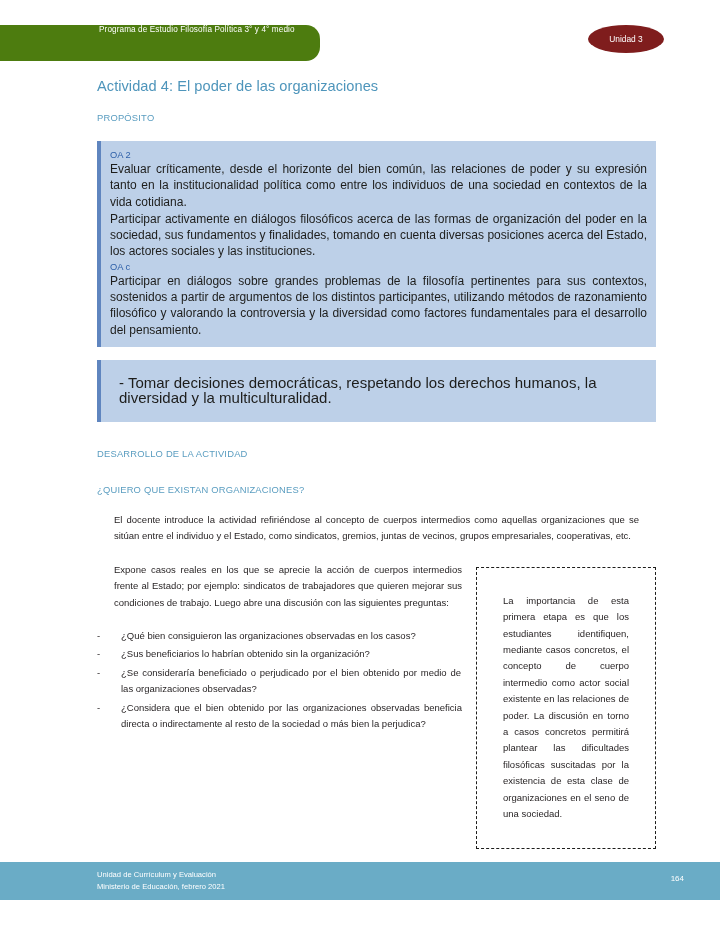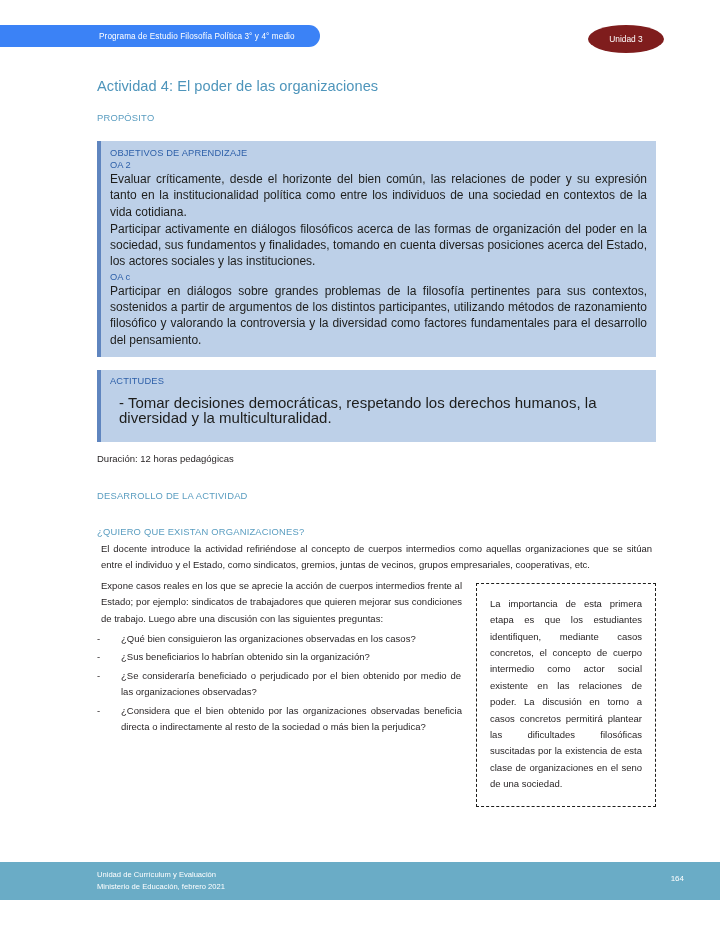--- a/index.html
+++ b/index.html
@@ -15,26 +15,26 @@
     position: relative;
     overflow: hidden;
   }
 
   
   .header-bar {
     position: absolute;
     left: 0;
     top: 25px;
     width: 320px;
-    height: 22px;
-    background: #3b82f6;
+    height: 36px;
+    background: #4d7c0f;
     border-top-right-radius: 14px;
     border-bottom-right-radius: 14px;
     display: flex;
-    align-items: center;
+    align-items: flex-start;
   }
   .header-bar-text {
     color: #ffffff;
     font-size: 8.2px;
     letter-spacing: 0.1px;
     margin-left: 99px;
     white-space: nowrap;
   }
   .unit-badge {
     position: absolute;
@@ -166,21 +166,21 @@
     line-height: 13.4px;
     text-align: justify;
     margin: 0;
     color: #1d1d1b;
   }
 
   .para-wrap p {
     font-size: 9.5px;
     line-height: 16.4px;
     text-align: justify;
-    margin: 4px;
+    margin: 17px;
     color: #231f20;
   }
 
   
   .q-list {
     margin: 0;
     padding: 0;
     list-style: none;
   }
   .q-item {
@@ -254,37 +254,34 @@
   <span class="unit-badge-text">Unidad 3</span>
 </div>
 
 <div class="page">
 
   <h1 class="activity-title">Actividad 4: El poder de las organizaciones</h1>
 
   <div class="section-label">PROPÓSITO</div>
 
   <div class="oa-box">
-    <div class="oa-heading">OBJETIVOS DE APRENDIZAJE</div>
 
     <div class="oa-code">OA 2</div>
     <p class="oa-text">Evaluar críticamente, desde el horizonte del bien común, las relaciones de poder y su expresión tanto en la institucionalidad política como entre los individuos de una sociedad en contextos de la vida cotidiana.</p>
 
     <p class="oa-text">Participar activamente en diálogos filosóficos acerca de las formas de organización del poder en la sociedad, sus fundamentos y finalidades, tomando en cuenta diversas posiciones acerca del Estado, los actores sociales y las instituciones.</p>
 
     <div class="oa-code">OA c</div>
     <p class="oa-text">Participar en diálogos sobre grandes problemas de la filosofía pertinentes para sus contextos, sostenidos a partir de argumentos de los distintos participantes, utilizando métodos de razonamiento filosófico y valorando la controversia y la diversidad como factores fundamentales para el desarrollo del pensamiento.</p>
   </div>
 
   <div class="att-box">
-    <div class="att-heading">ACTITUDES</div>
     <p class="att-text">- Tomar decisiones democráticas, respetando los derechos humanos, la diversidad y la multiculturalidad.</p>
   </div>
 
-  <p class="duracion">Duración: 12 horas pedagógicas</p>
 
   <div class="desarrollo-label">DESARROLLO DE LA ACTIVIDAD</div>
   <div class="quiero-label">¿QUIERO QUE EXISTAN ORGANIZACIONES?</div>
 
   <div class="para-wrap clearfix">
     <p>El docente introduce la actividad refiriéndose al concepto de cuerpos intermedios como aquellas organizaciones que se sitúan entre el individuo y el Estado, como sindicatos, gremios, juntas de vecinos, grupos empresariales, cooperativas, etc.</p>
 
     <div class="note-box">
       <p class="note-text">La importancia de esta primera etapa es que los estudiantes identifiquen, mediante casos concretos, el concepto de cuerpo intermedio como actor social existente en las relaciones de poder. La discusión en torno a casos concretos permitirá plantear las dificultades filosóficas suscitadas por la existencia de esta clase de organizaciones en el seno de una sociedad.</p>
     </div>

